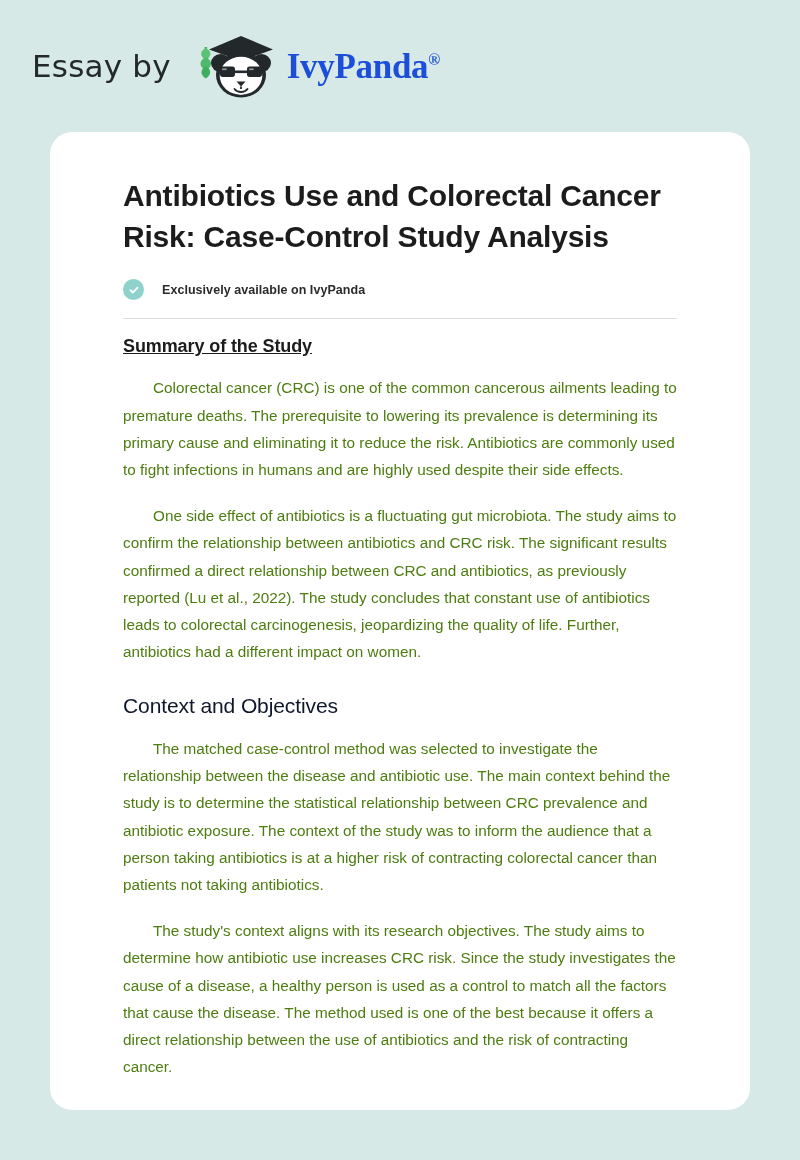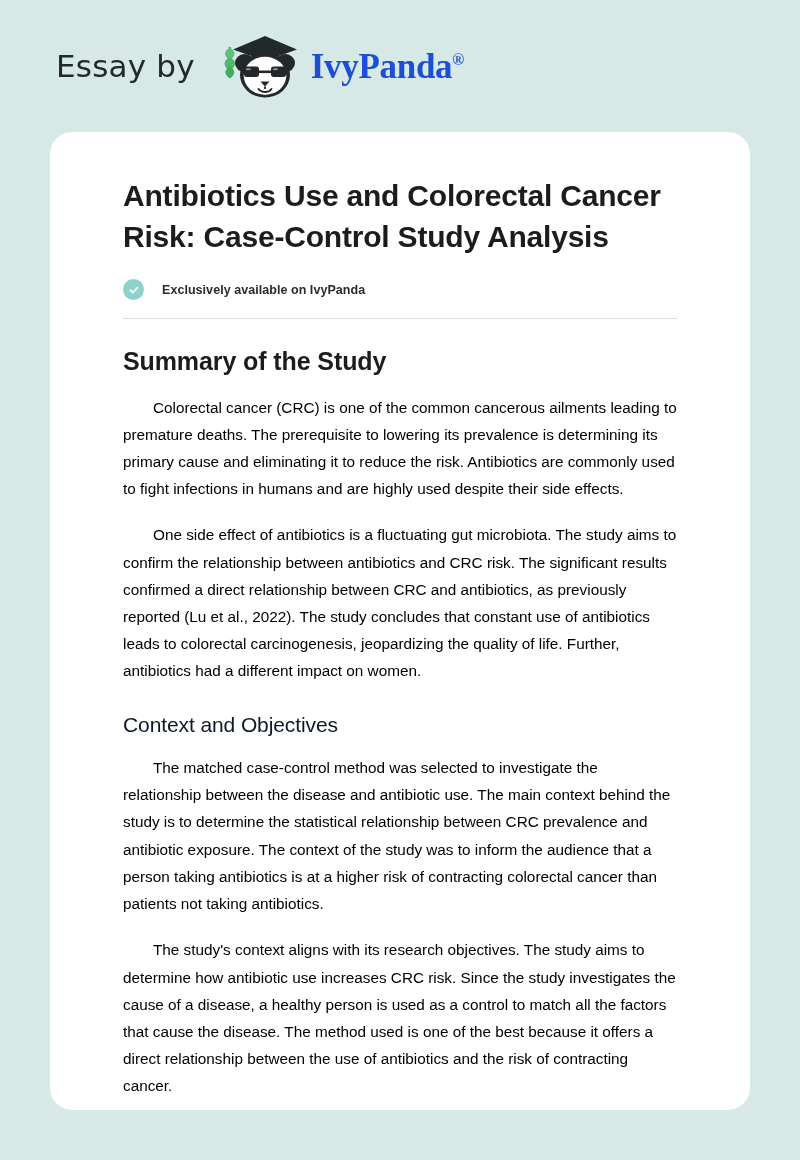--- a/index.html
+++ b/index.html
@@ -14,21 +14,21 @@
     background: #d6e9e7;
     font-family: "Liberation Sans", sans-serif;
     overflow: hidden;
   }
 
   
   .brand-header {
     display: flex;
     align-items: center;
     height: 132px;
-    padding-left: 56px;
+    padding-left: 32px;
   }
   .brand-essay-by {
     font-family: "DejaVu Sans", sans-serif;
     font-size: 31px;
     font-weight: 400;
     color: #23282b;
     letter-spacing: 0.2px;
     line-height: 1;
   }
   .brand-logo {
@@ -104,39 +104,40 @@
   }
 
   .divider {
     border: 0;
     border-top: 1px solid #dcdcdc;
     margin: 18px 0 0 0;
     width: 100%;
   }
 
   .section-h2 {
-    font-size: 25px;
+    font-size: 18px;
     font-weight: 700;
     color: #1c1c1c;
-    margin: 26px 0 0 0;
+    margin: 16px 0 0 0;
     line-height: 1.3;
     letter-spacing: -0.1px;
+    text-decoration: underline;
   }
   .section-h3 {
     font-size: 21px;
     font-weight: 400;
     color: #0f172a;
     margin: 26px 0 0 0;
     line-height: 1.3;
     letter-spacing: -0.1px;
   }
   .body-par {
     font-size: 15.3px;
     line-height: 1.78;
-    color: #000000;
+    color: #4d7c0f;
     margin: 19px 0 0 0;
     text-indent: 30px;
     text-align: left;
   }
   .section-h2 + .body-par,
   .section-h3 + .body-par { margin-top: 16px; }
 </style>
 </head>
 <body>
 

